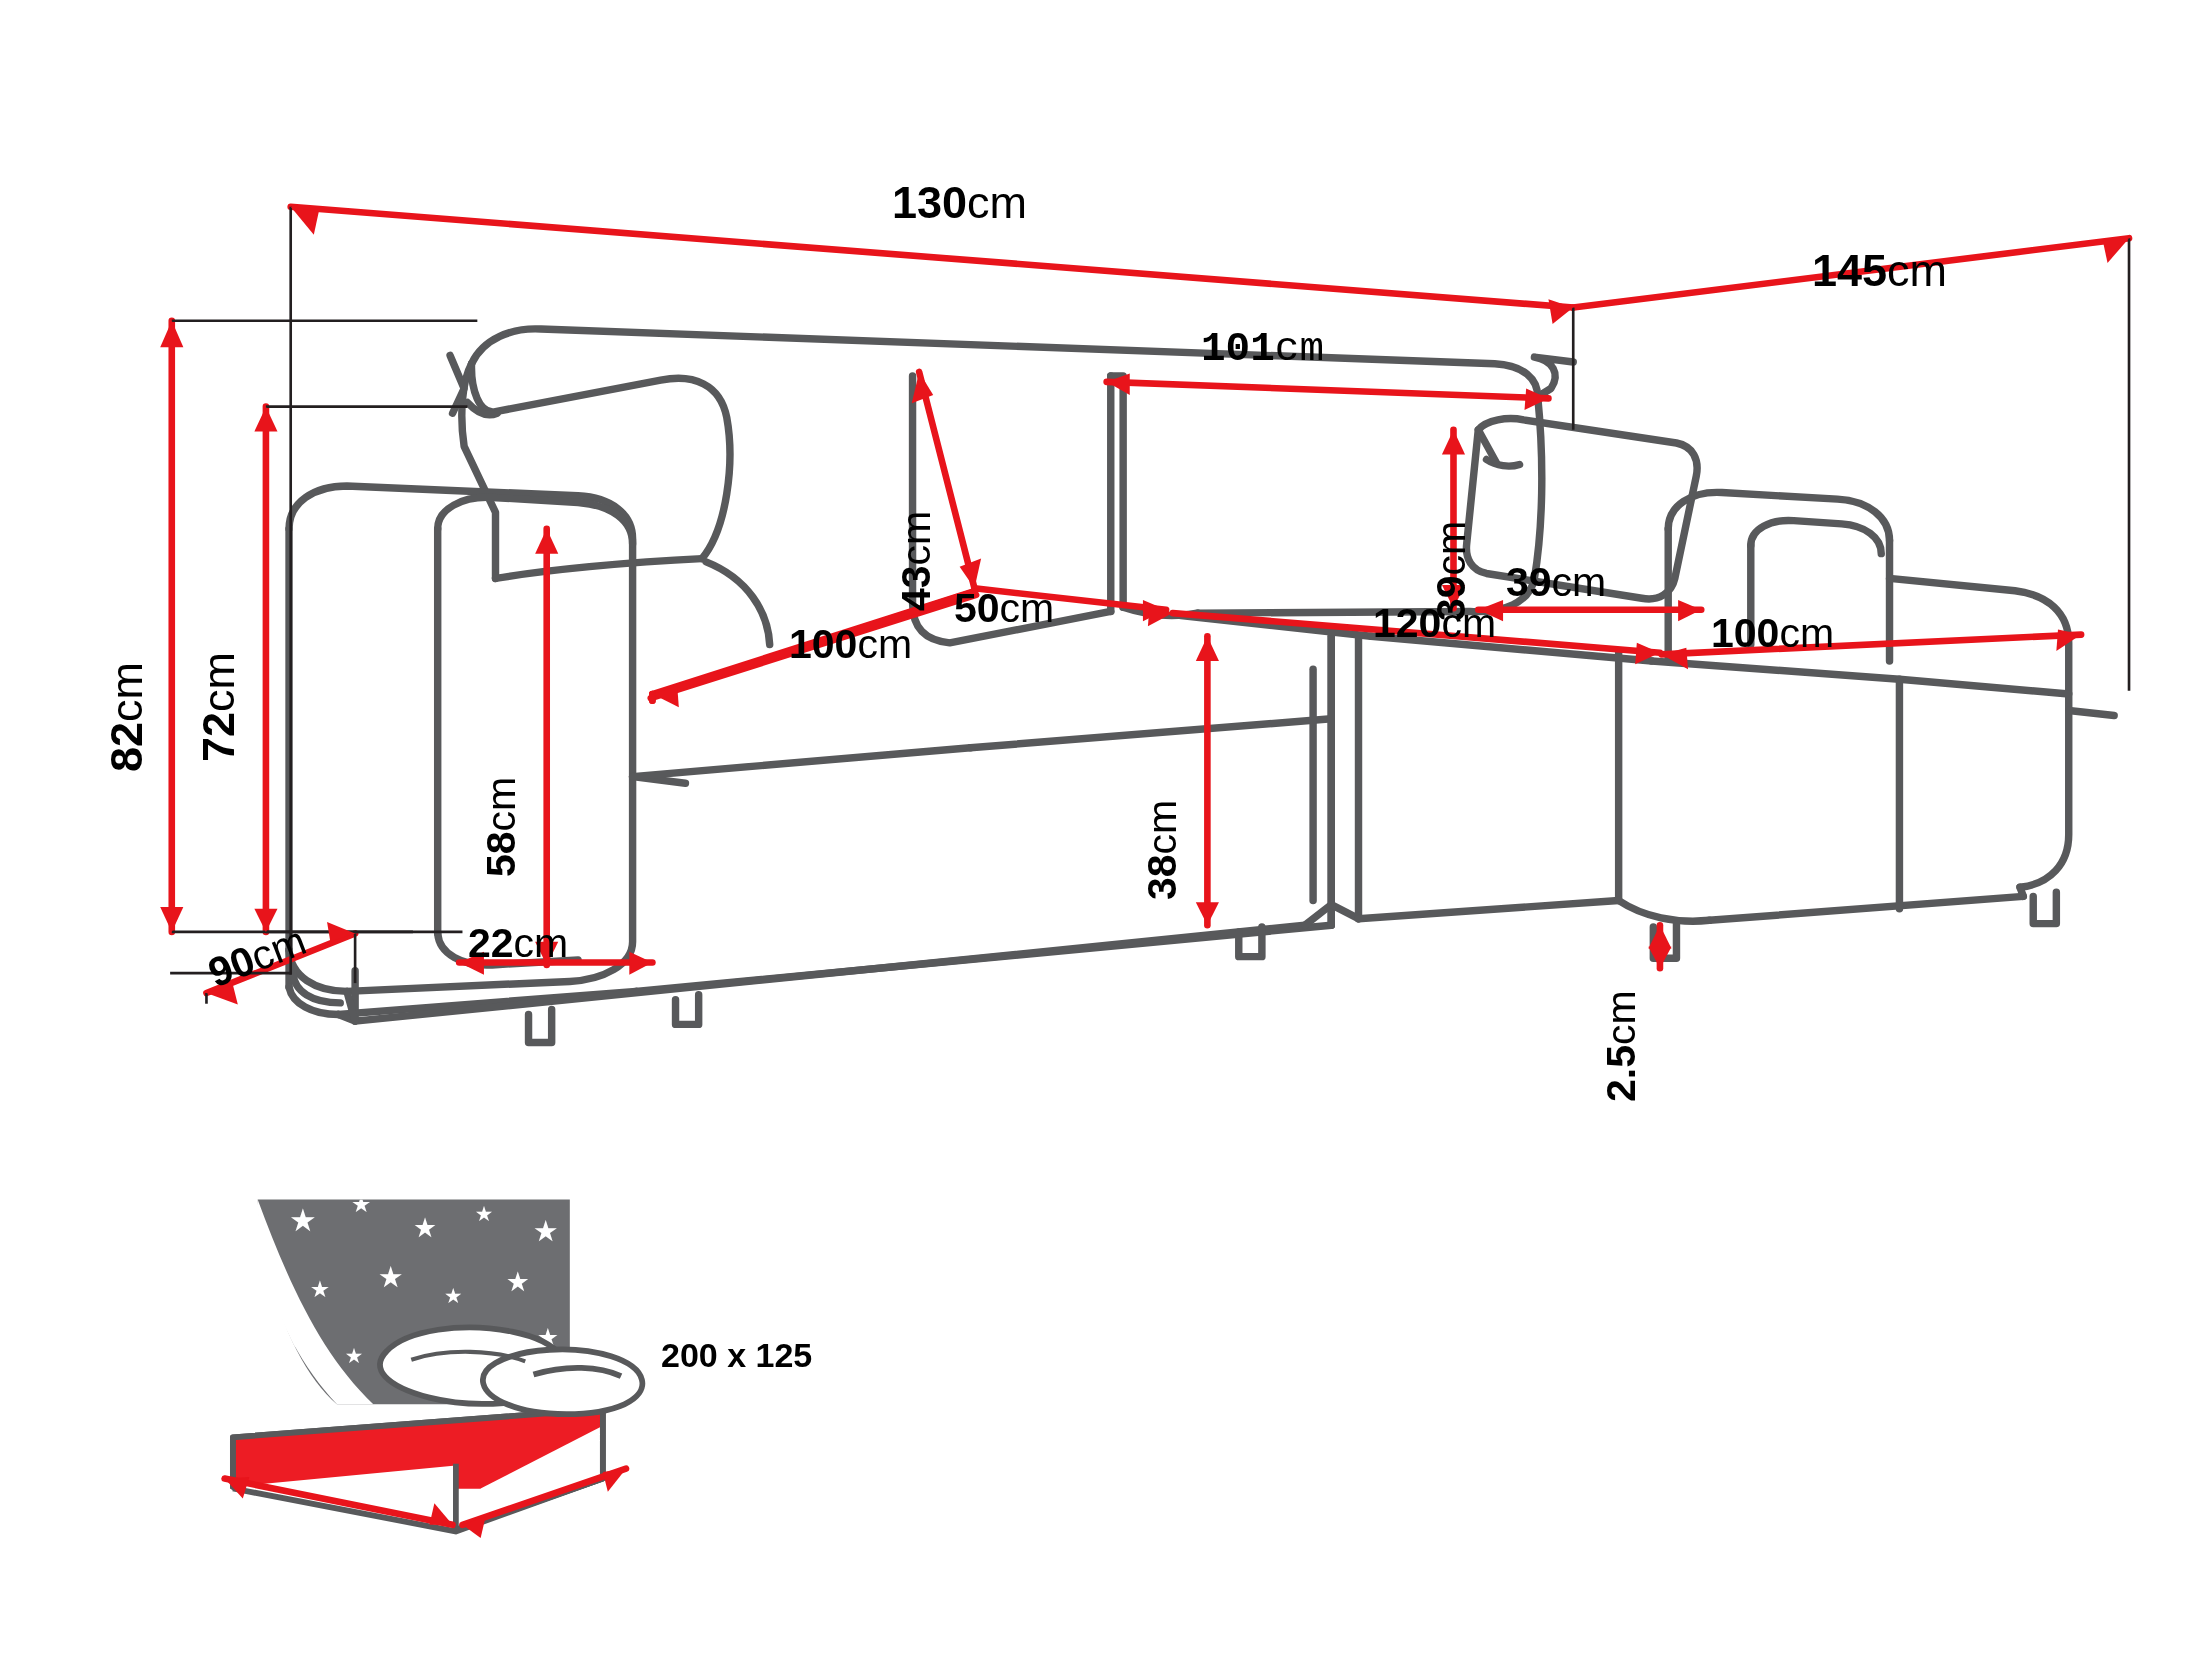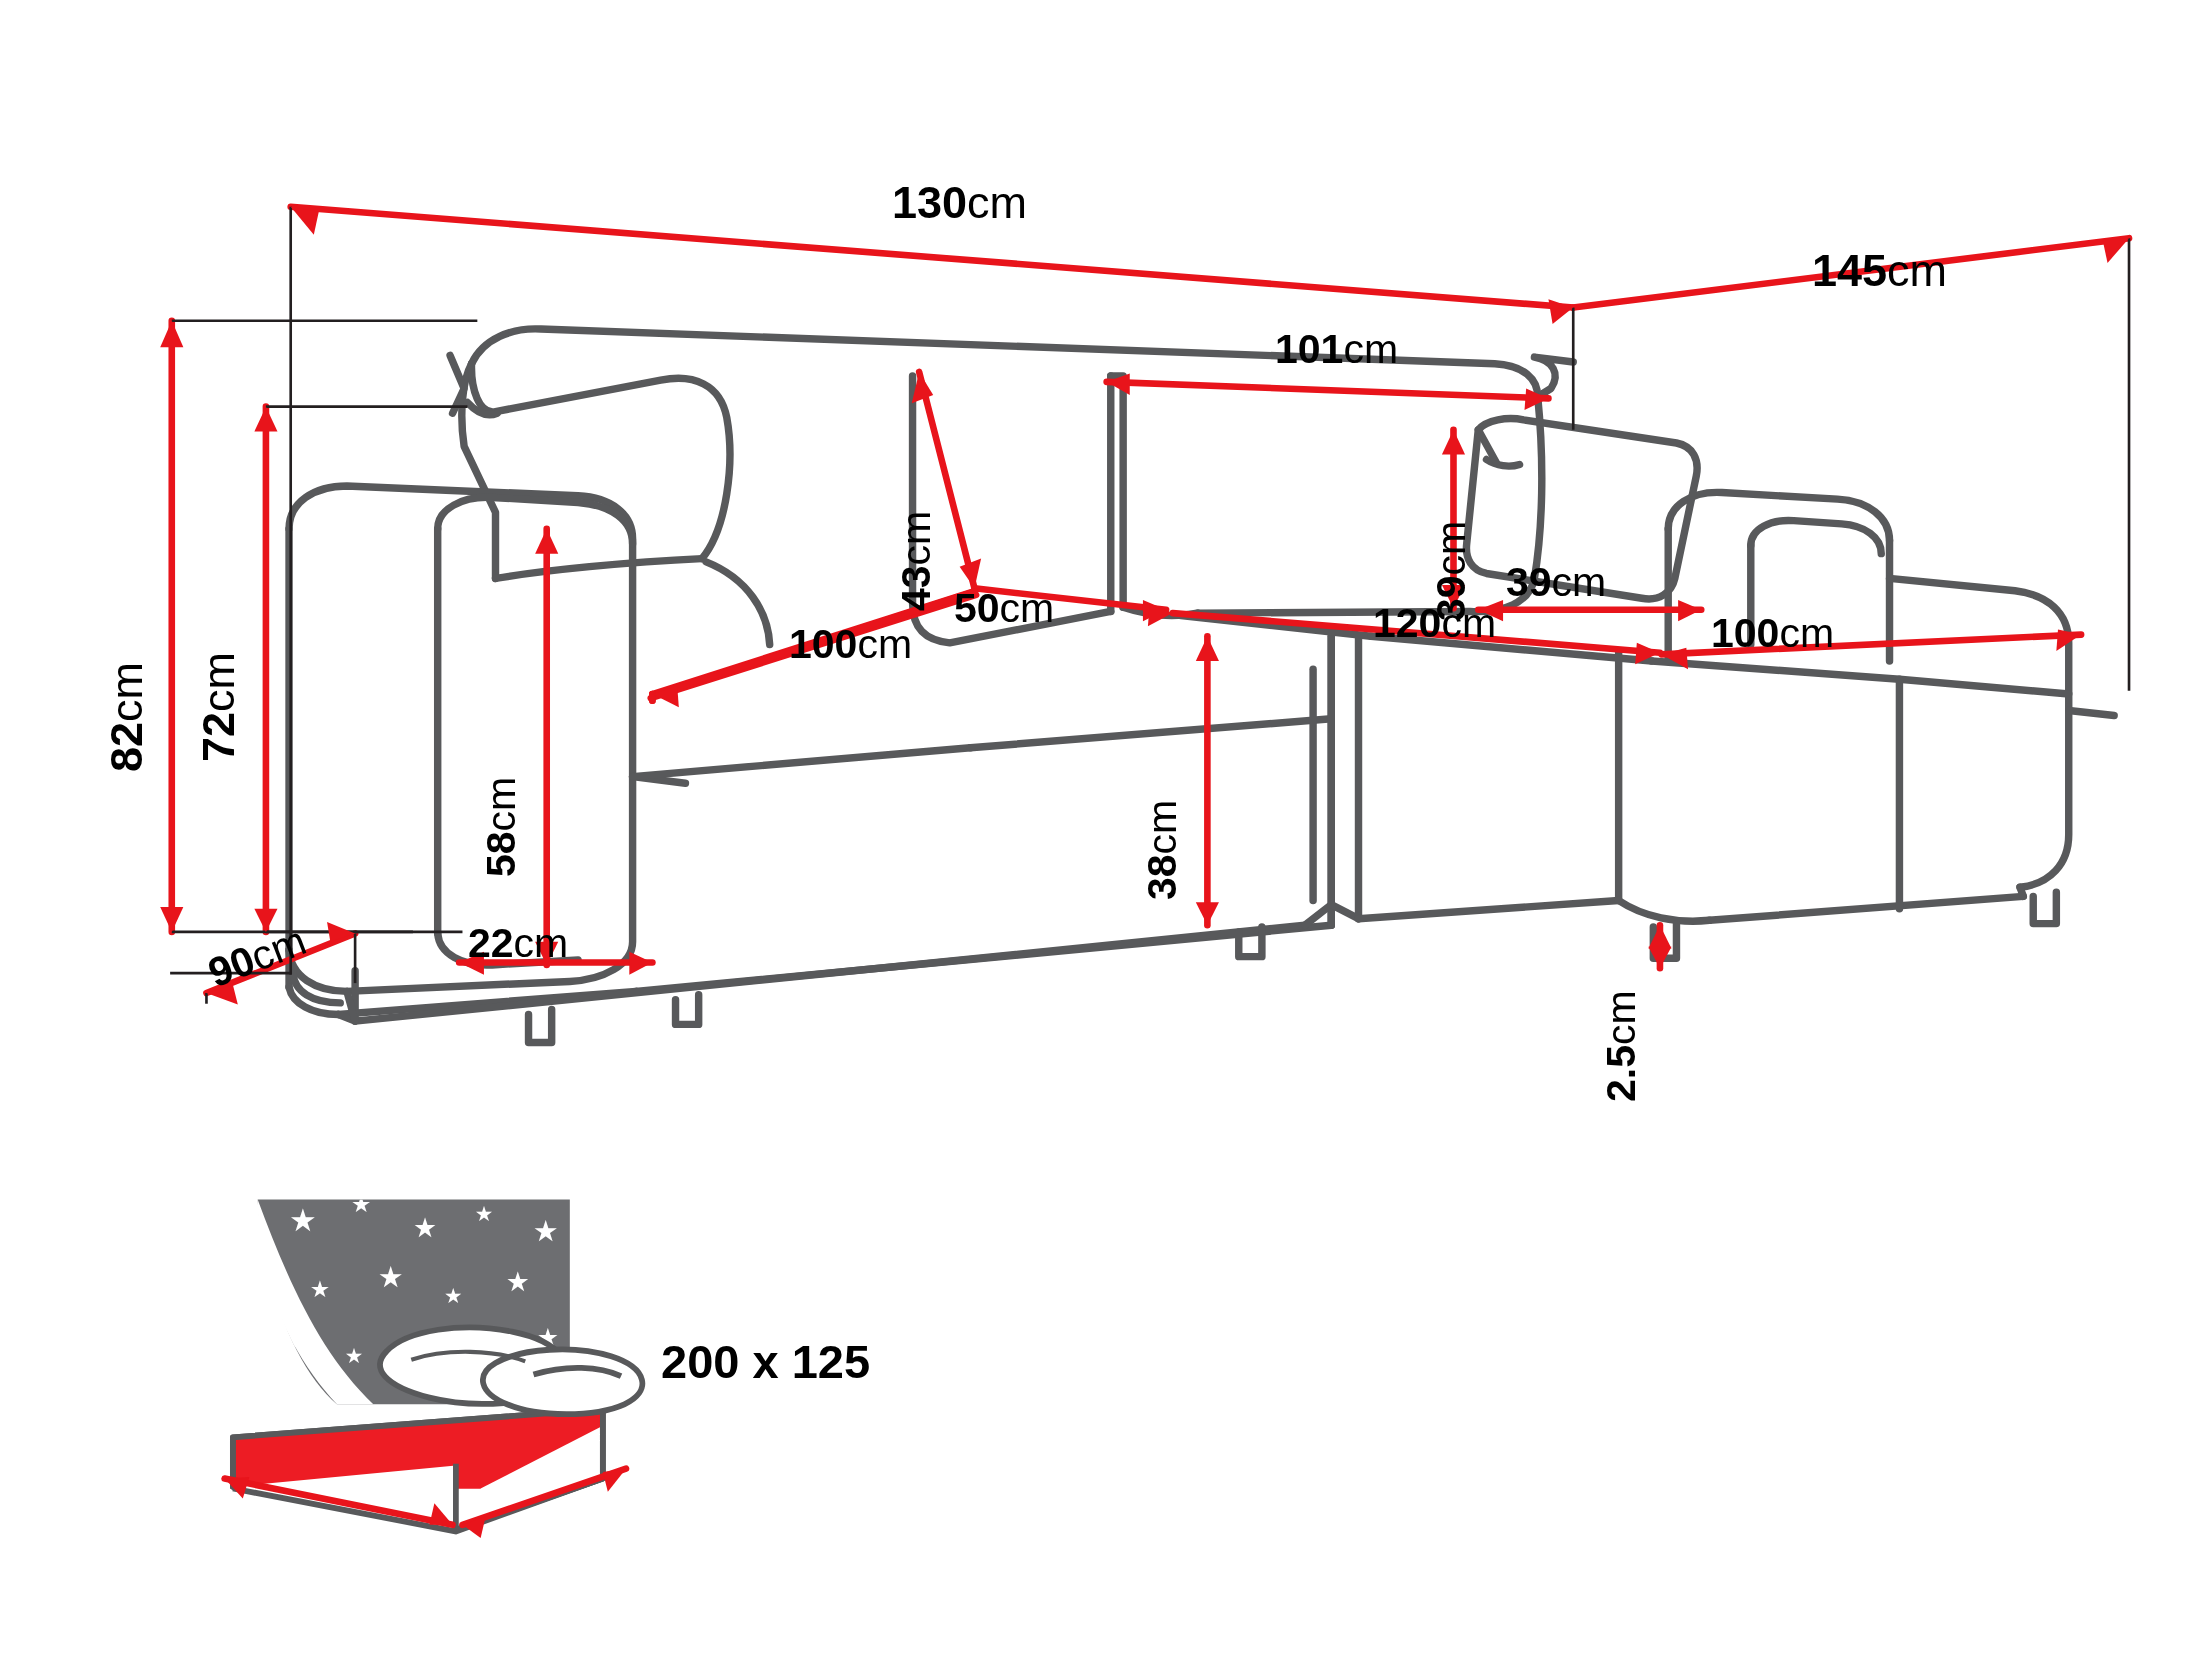--- a/index.html
+++ b/index.html
@@ -34,21 +34,21 @@
     font-weight: bold;
     color: #000000;
     white-space: nowrap;
     line-height: 1;
   }
   .dim-label .unit {
     font-weight: normal;
   }
   .sz-big { font-size: 45px; }
   .sz-med { font-size: 41px; }
-  .sz-bed { font-size: 47px; }
+  .sz-bed { font-size: 34px; }
   .rot90 { transform: rotate(-90deg); transform-origin: left bottom; }
 </style>
 </head>
 <body>
 
 <div id="stage">
 
   <svg class="layer" viewBox="0 0 2670 2002" xmlns="http://www.w3.org/2000/svg">
     <g fill="none" stroke="#58595b" stroke-width="9" stroke-linejoin="round" stroke-linecap="round">
 
@@ -296,21 +296,21 @@
   </svg>
 
   <div class="dim-label sz-big" style="left:892px; top:180px;">
     <span>130</span><span class="unit">cm</span>
   </div>
 
   <div class="dim-label sz-big" style="left:1764px; top:248px;margin-left:48px;">
     <span>145</span><span class="unit">cm</span>
   </div>
 
-  <div class="dim-label sz-med" style="left:1275px; top:329px;">
+  <div class="dim-label sz-med" style="left:1201px; top:329px;font-family:Liberation Mono, monospace;">
     <span>101</span><span class="unit">cm</span>
   </div>
 
   <div class="dim-label sz-med rot90" style="left:937px; top:570px;">
     <span>43</span><span class="unit">cm</span>
   </div>
 
   <div class="dim-label sz-big rot90" style="left:149px; top:727px;">
     <span>82</span><span class="unit">cm</span>
   </div>

